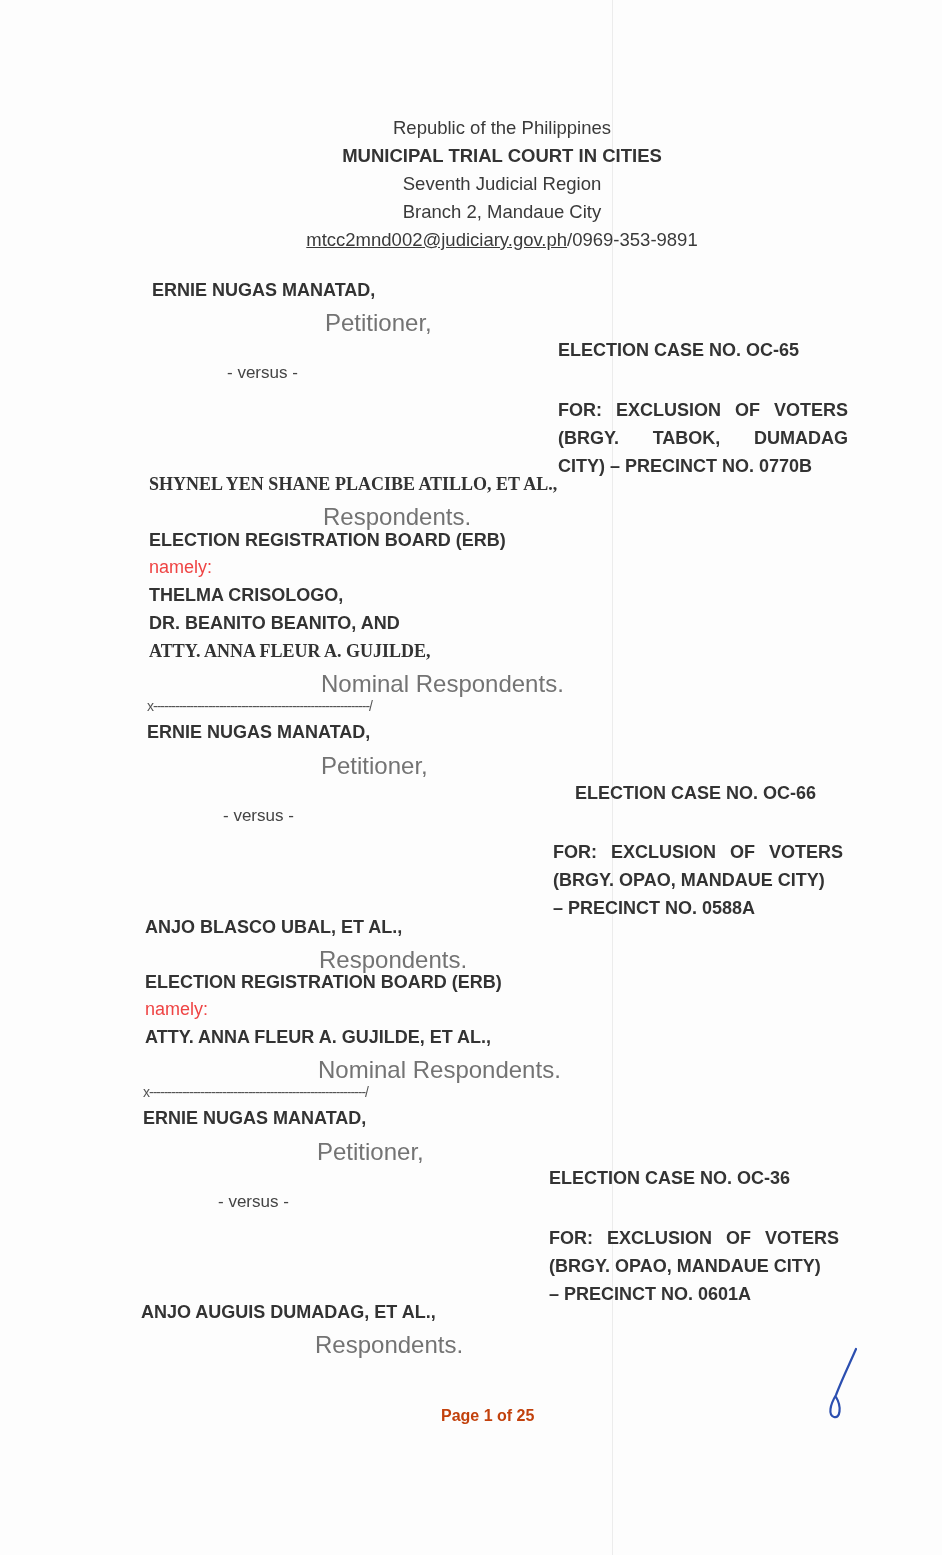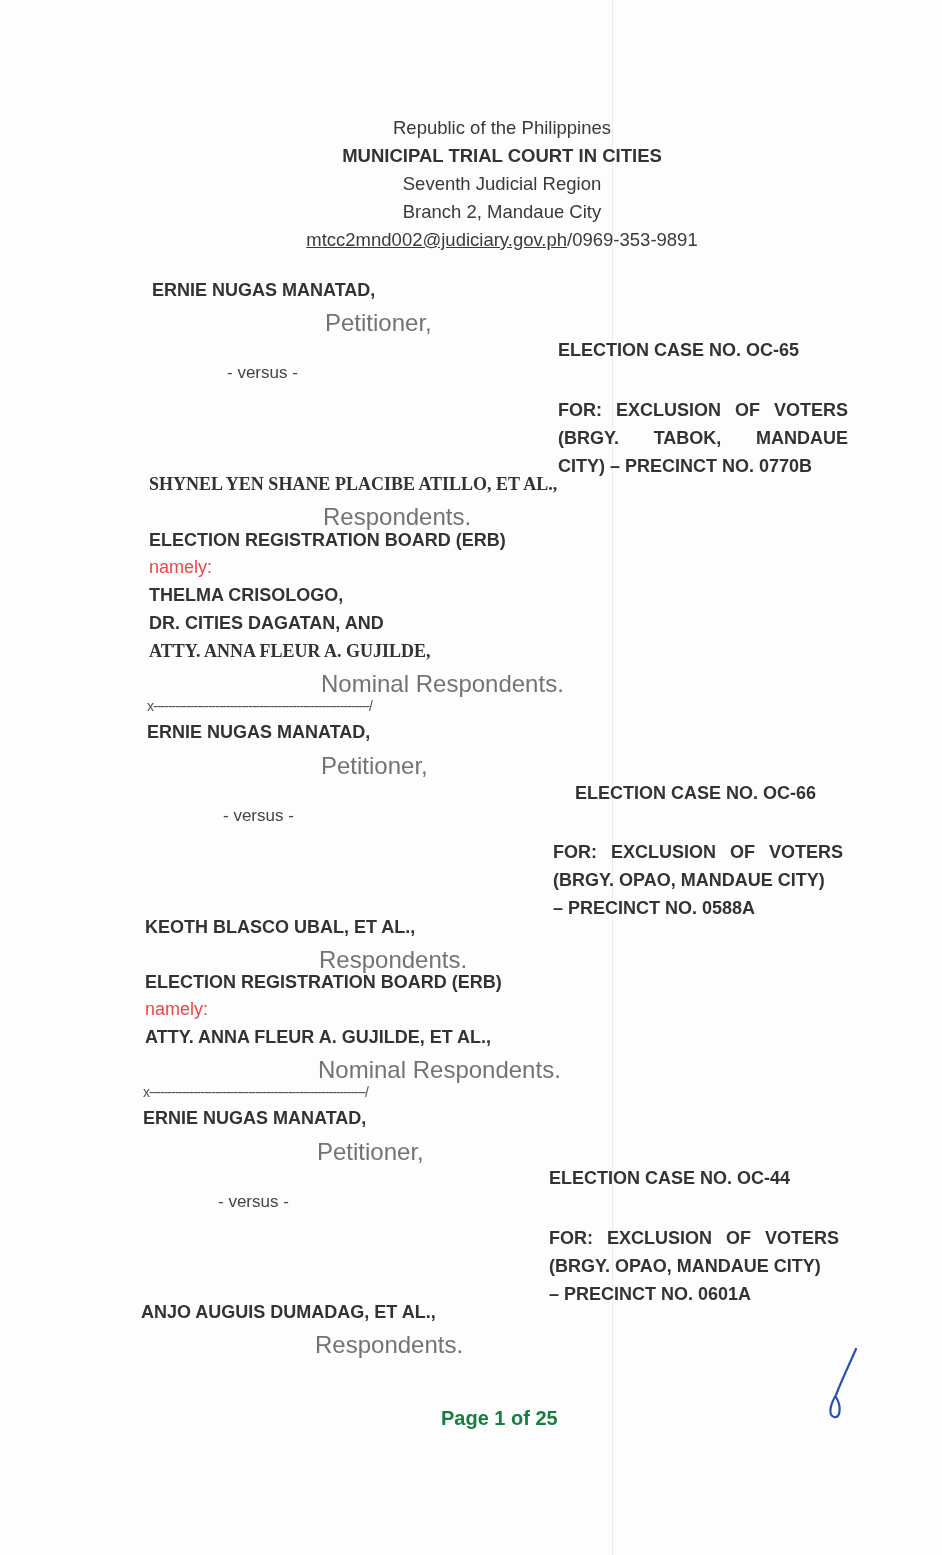--- a/index.html
+++ b/index.html
@@ -12,21 +12,21 @@
     .header .bold { font-weight: bold; color: #333; }
     .header .link { text-decoration: underline; }
     .abs { position: absolute; white-space: nowrap; }
     .party { font-weight: bold; font-size: 18px; color: #333; }
     .role { font-size: 24px; color: #737373; }
     .plain { font-size: 18px; color: #ef4444; }
     .versus { font-size: 17px; color: #444; }
     .case { font-weight: bold; font-size: 18px; color: #333; }
     .just { text-align: justify; text-align-last: justify; width: 290px; display: block; }
     .sep { font-size: 14px; color: #555; letter-spacing: -1px; }
-    .page-num { font-size: 20px; color: #15803d; font-weight: bold; }
+    .page-num { font-size: 16px; color: #c2410c; font-weight: bold; }
     .signature { position: absolute; left: 820px; top: 1345px; }
   </style>
 </head>
 <body>
 
 <div class="fold" style="left:612px;"></div>
 
 <div class="header">
   <div>Republic of the Philippines</div>
   <div class="bold">MUNICIPAL TRIAL COURT IN CITIES</div>
@@ -34,54 +34,54 @@
   <div>Branch 2, Mandaue City</div>
   <div><span class="link">mtcc2mnd002@judiciary.gov.ph</span><span>/0969-353-9891</span></div>
 </div>
 
 <div class="abs party" style="left:152px;top:280px;">ERNIE NUGAS MANATAD,</div>
 <div class="abs role" style="left:325px;top:309px;">Petitioner,</div>
 <div class="abs versus" style="left:227px;top:363px;">- versus -</div>
 <div class="abs case" style="left:558px;top:340px;">ELECTION CASE NO. OC-65</div>
 <div class="abs case" style="left:558px;top:396px;line-height:28px;">
   <span class="just">FOR: EXCLUSION OF VOTERS</span>
-  <span class="just">(BRGY. TABOK, MANDAUE</span>
+  <span class="just">(BRGY. TABOK, DUMADAG</span>
   <span>CITY) – PRECINCT NO. 0770B</span>
 </div>
 <div class="abs party" style="left:149px;top:474px;font-family:Liberation Serif, serif;">SHYNEL YEN SHANE PLACIBE ATILLO, ET AL.,</div>
 <div class="abs role" style="left:323px;top:503px;">Respondents.</div>
 <div class="abs party" style="left:149px;top:530px;">ELECTION REGISTRATION BOARD (ERB)</div>
 <div class="abs plain" style="left:149px;top:557px;">namely:</div>
 <div class="abs party" style="left:149px;top:585px;">THELMA CRISOLOGO,</div>
-<div class="abs party" style="left:149px;top:613px;">DR. CITIES DAGATAN, AND</div>
+<div class="abs party" style="left:149px;top:613px;">DR. BEANITO BEANITO, AND</div>
 <div class="abs party" style="left:149px;top:641px;font-family:Liberation Serif, serif;">ATTY. ANNA FLEUR A. GUJILDE,</div>
 <div class="abs role" style="left:321px;top:670px;">Nominal Respondents.</div>
 <div class="abs sep" style="left:147px;top:698px;">x-----------------------------------------------------------/</div>
 
 <div class="abs party" style="left:147px;top:722px;">ERNIE NUGAS MANATAD,</div>
 <div class="abs role" style="left:321px;top:752px;">Petitioner,</div>
 <div class="abs versus" style="left:223px;top:806px;">- versus -</div>
 <div class="abs case" style="left:553px;top:783px;margin-left:22px;">ELECTION CASE NO. OC-66</div>
 <div class="abs case" style="left:553px;top:838px;line-height:28px;">
   <span class="just">FOR: EXCLUSION OF VOTERS</span>
   <span style="display:block;">(BRGY. OPAO, MANDAUE CITY)</span>
   <span>– PRECINCT NO. 0588A</span>
 </div>
-<div class="abs party" style="left:145px;top:917px;">KEOTH BLASCO UBAL, ET AL.,</div>
+<div class="abs party" style="left:145px;top:917px;">ANJO BLASCO UBAL, ET AL.,</div>
 <div class="abs role" style="left:319px;top:946px;">Respondents.</div>
 <div class="abs party" style="left:145px;top:972px;">ELECTION REGISTRATION BOARD (ERB)</div>
 <div class="abs plain" style="left:145px;top:999px;">namely:</div>
 <div class="abs party" style="left:145px;top:1027px;">ATTY. ANNA FLEUR A. GUJILDE, ET AL.,</div>
 <div class="abs role" style="left:318px;top:1056px;">Nominal Respondents.</div>
 <div class="abs sep" style="left:143px;top:1084px;">x-----------------------------------------------------------/</div>
 
 <div class="abs party" style="left:143px;top:1108px;">ERNIE NUGAS MANATAD,</div>
 <div class="abs role" style="left:317px;top:1138px;">Petitioner,</div>
 <div class="abs versus" style="left:218px;top:1192px;">- versus -</div>
-<div class="abs case" style="left:549px;top:1168px;">ELECTION CASE NO. OC-44</div>
+<div class="abs case" style="left:549px;top:1168px;">ELECTION CASE NO. OC-36</div>
 <div class="abs case" style="left:549px;top:1224px;line-height:28px;">
   <span class="just">FOR: EXCLUSION OF VOTERS</span>
   <span style="display:block;">(BRGY. OPAO, MANDAUE CITY)</span>
   <span>– PRECINCT NO. 0601A</span>
 </div>
 <div class="abs party" style="left:141px;top:1302px;">ANJO AUGUIS DUMADAG, ET AL.,</div>
 <div class="abs role" style="left:315px;top:1331px;">Respondents.</div>
 
 <div class="abs page-num" style="left:441px;top:1407px;">Page 1 of 25</div>
 

